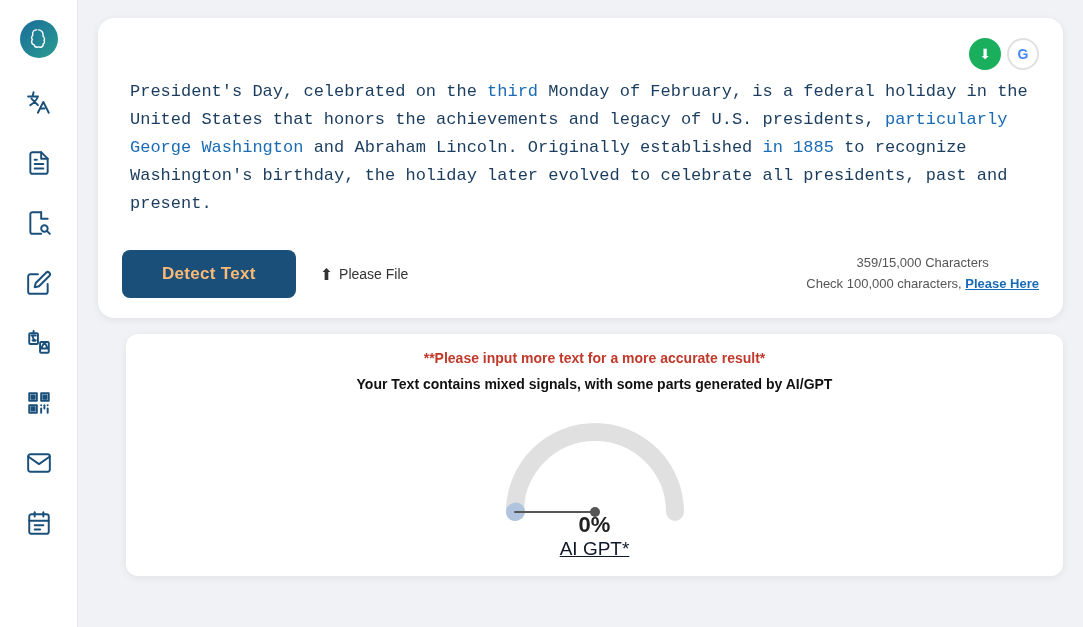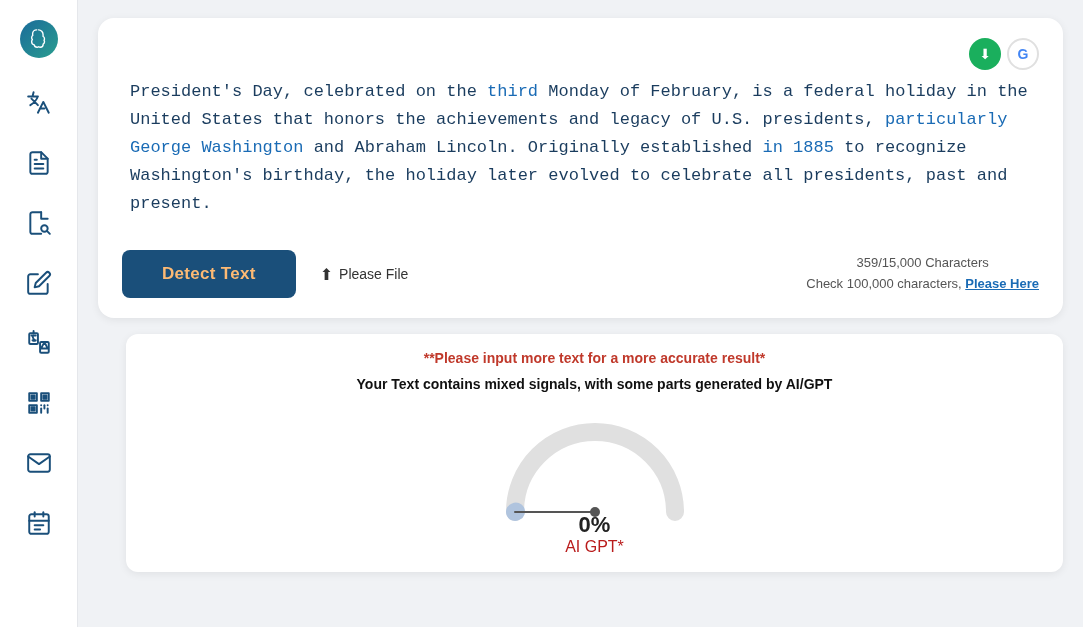--- a/index.html
+++ b/index.html
@@ -217,22 +217,23 @@
     }
 
     .gauge-percent {
       font-size: 22px;
       font-weight: 700;
       color: #222;
       display: block;
     }
 
     .gauge-sub {
-      font-size: 16px;
-      color: #b91c1c;
+      font-size: 19px;
+      color: #0f172a;
+      text-decoration: underline;
     }
 
     
     .nav-svg {
       width: 26px;
       height: 26px;
     }
   </style>
 </head>
 <body>

